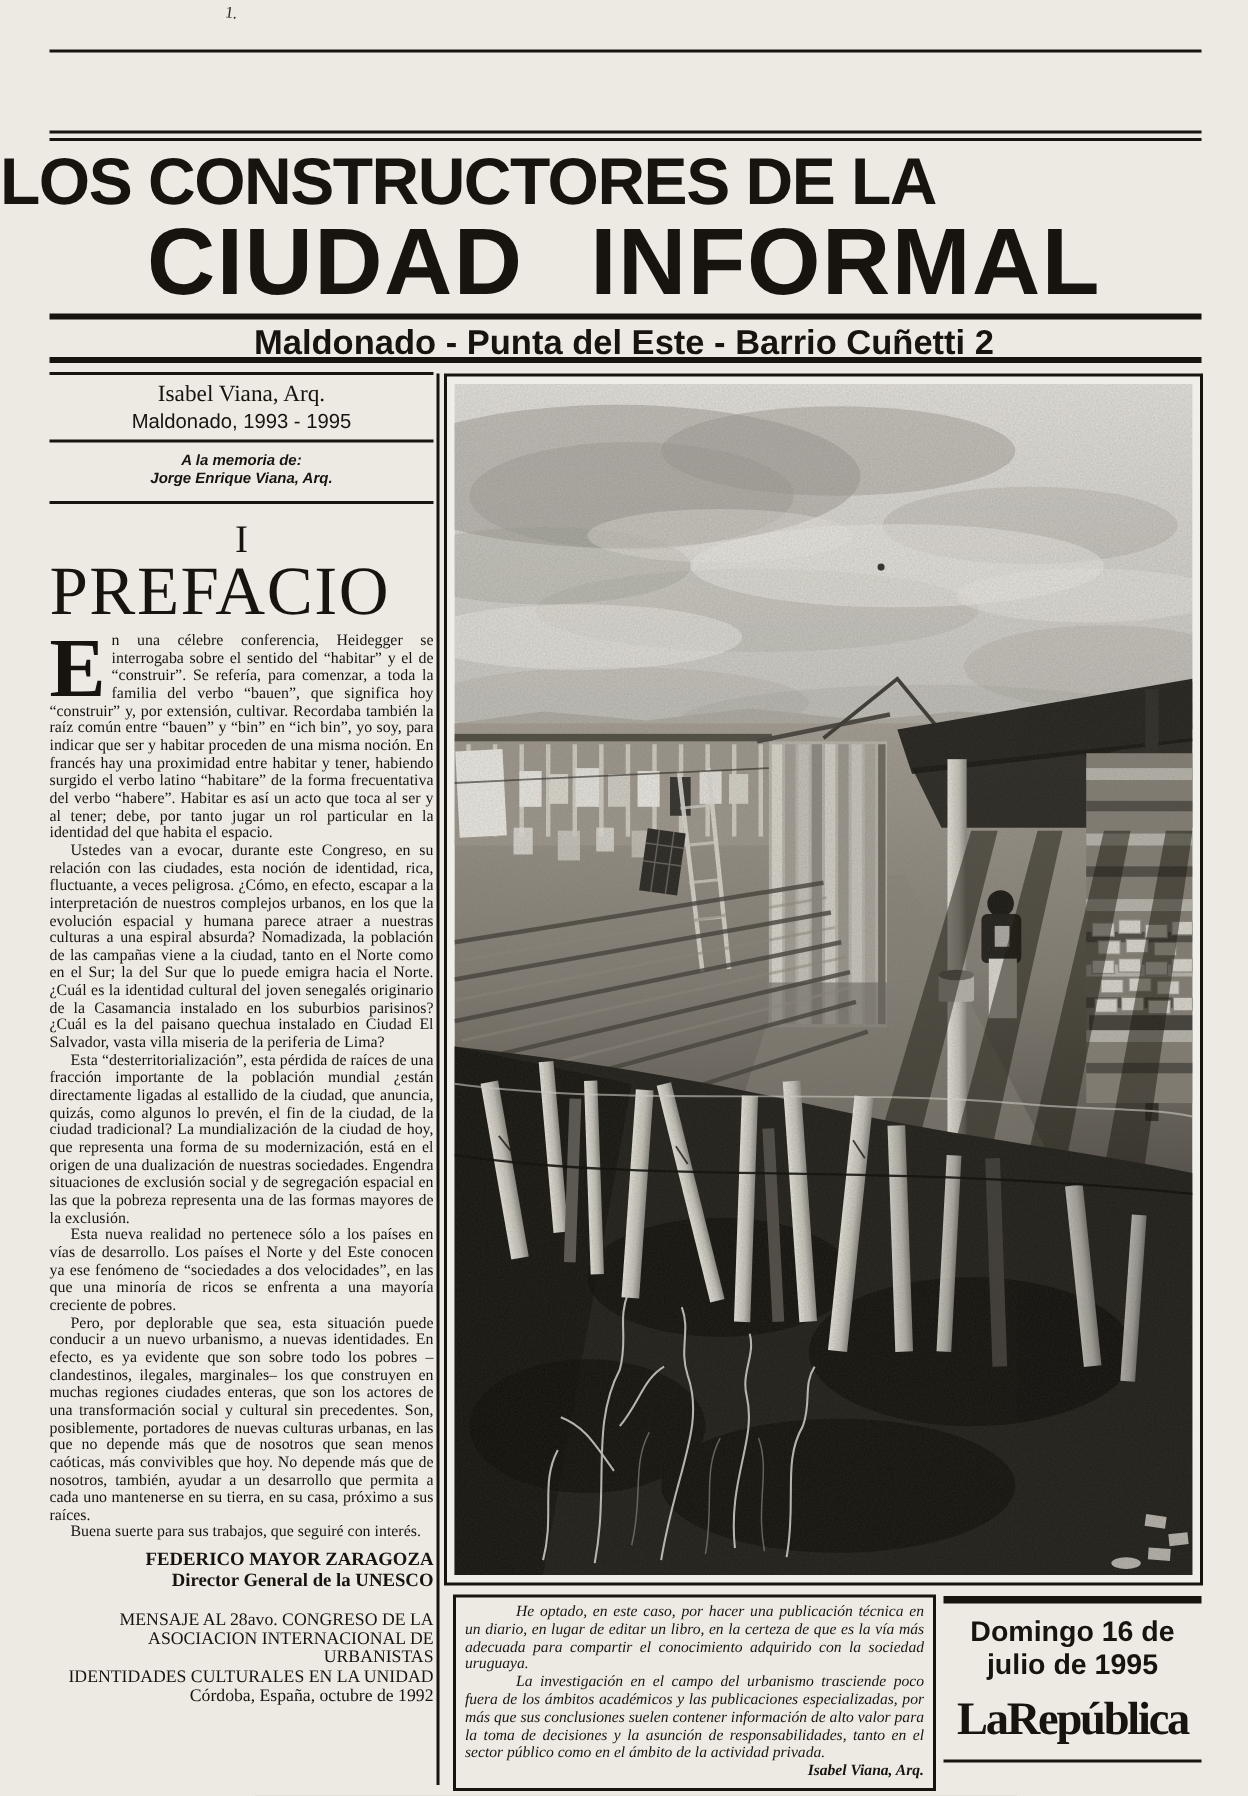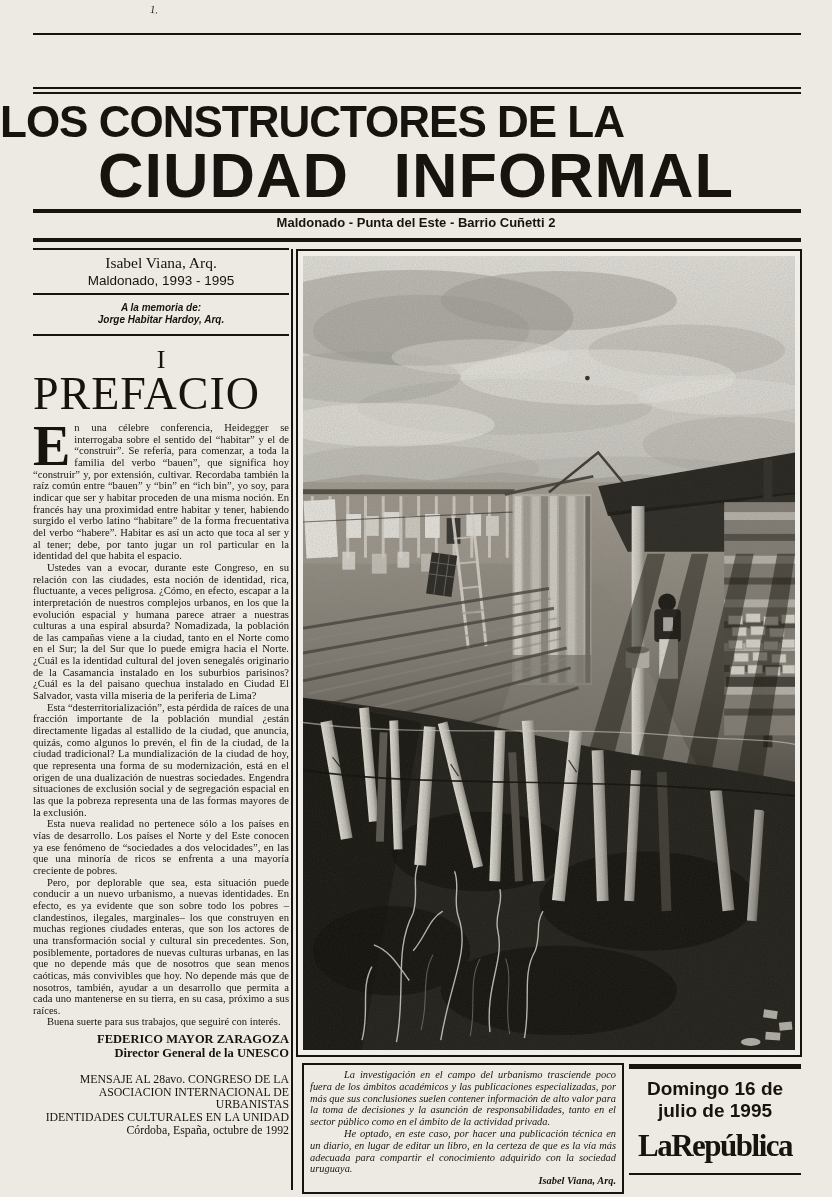--- a/index.html
+++ b/index.html
@@ -13,21 +13,21 @@
             font-size:43px;letter-spacing:-0.5px;white-space:nowrap;font-weight:400;}
   .masthead .it{font-style:italic;}
 
   .headline1{position:absolute;left:0;top:97px;width:100%;text-align:left;
              font-family:"Liberation Sans", sans-serif;font-weight:700;font-size:44px;
              letter-spacing:-1px;white-space:nowrap;}
   .headline2{position:absolute;left:0;top:139px;width:100%;text-align:center;
              font-family:"Liberation Sans", sans-serif;font-weight:700;font-size:63px;
              letter-spacing:1px;word-spacing:26px;white-space:nowrap;}
   .subtitle{position:absolute;left:0;top:215px;width:100%;text-align:center;
-            font-family:"Liberation Sans", sans-serif;font-weight:700;font-size:13px;}
+            font-family:"Liberation Sans", sans-serif;font-weight:700;font-size:23px;}
 
   
   .leftcol{position:absolute;left:33px;top:248px;width:256px;}
   .bylinebox{border-top:2px solid #17140f;border-bottom:2px solid #17140f;
              text-align:center;padding:4px 0 5px 0;}
   .byline-author{font-size:15.5px;}
   .byline-place{font-family:"Liberation Sans", sans-serif;font-size:13.5px;margin-top:1px;}
   .dedication{border-bottom:2px solid #17140f;text-align:center;padding:7px 0 8px 0;
               font-family:"Liberation Sans", sans-serif;font-style:italic;font-weight:700;
               font-size:10px;line-height:12px;}
@@ -85,21 +85,21 @@
   <div class="subtitle">Maldonado - Punta del Este - Barrio Cuñetti 2</div>
   <div class="rule" style="top:238px;height:4px;"></div>
 
   <div class="leftcol">
     <div class="bylinebox">
       <div class="byline-author">Isabel Viana, Arq.</div>
       <div class="byline-place">Maldonado, 1993 - 1995</div>
     </div>
     <div class="dedication">
       <div>A la memoria de:</div>
-      <div>Jorge Habitar Hardoy, Arq.</div>
+      <div>Jorge Enrique Viana, Arq.</div>
     </div>
     <div class="section-number">I</div>
     <div class="section-title">PREFACIO</div>
 
     <div class="article">
       <p class="pfirst"><span class="dropcap">E</span><span>n una célebre conferencia, Heidegger se interrogaba sobre el sentido del “habitar” y el de “construir”. Se refería, para comenzar, a toda la familia del verbo “bauen”, que significa hoy “construir” y, por extensión, cultivar. Recordaba también la raíz común entre “bauen” y “bin” en “ich bin”, yo soy, para indicar que ser y habitar proceden de una misma noción. En francés hay una proximidad entre habitar y tener, habiendo surgido el verbo latino “habitare” de la forma frecuentativa del verbo “habere”. Habitar es así un acto que toca al ser y al tener; debe, por tanto jugar un rol particular en la identidad del que habita el espacio.</span></p>
       <p>Ustedes van a evocar, durante este Congreso, en su relación con las ciudades, esta noción de identidad, rica, fluctuante, a veces peligrosa. ¿Cómo, en efecto, escapar a la interpretación de nuestros complejos urbanos, en los que la evolución espacial y humana parece atraer a nuestras culturas a una espiral absurda? Nomadizada, la población de las campañas viene a la ciudad, tanto en el Norte como en el Sur; la del Sur que lo puede emigra hacia el Norte. ¿Cuál es la identidad cultural del joven senegalés originario de la Casamancia instalado en los suburbios parisinos? ¿Cuál es la del paisano quechua instalado en Ciudad El Salvador, vasta villa miseria de la periferia de Lima?</p>
       <p>Esta “desterritorialización”, esta pérdida de raíces de una fracción importante de la población mundial ¿están directamente ligadas al estallido de la ciudad, que anuncia, quizás, como algunos lo prevén, el fin de la ciudad, de la ciudad tradicional?  La mundialización de la ciudad de hoy, que representa una forma de su modernización, está en el origen de una dualización de nuestras sociedades. Engendra situaciones de exclusión social y de segregación espacial en las que la pobreza representa una de las formas mayores de la exclusión.</p>
       <p>Esta nueva realidad no pertenece sólo a los países en vías de desarrollo. Los países el Norte y del Este conocen ya ese fenómeno de “sociedades a dos velocidades”, en las que una minoría de ricos se enfrenta a una mayoría creciente de pobres.</p>
       <p>Pero, por deplorable que sea, esta situación puede conducir a un nuevo urbanismo, a nuevas identidades. En efecto, es ya evidente que son sobre todo los pobres –clandestinos, ilegales, marginales– los que construyen en muchas regiones ciudades enteras, que son los actores de una transformación social y cultural sin precedentes. Son, posiblemente, portadores de nuevas culturas urbanas, en las que no depende más que de nosotros que sean menos caóticas, más convivibles que hoy. No depende más que de nosotros, también, ayudar a un desarrollo que permita a cada uno mantenerse en su tierra, en su casa, próximo a sus raíces.</p>
@@ -372,22 +372,22 @@
         <rect x="484" y="772" width="13" height="8" transform="rotate(-6 490 776)"></rect>
         <rect x="470" y="782" width="15" height="8" transform="rotate(4 477 786)"></rect>
         <ellipse cx="455" cy="792" rx="10" ry="4"></ellipse>
       </g>
 
       <rect x="0" y="0" width="500" height="800" filter="url(#grainF)" opacity="0.55"></rect>
     </svg>
   </div>
 
   <div class="captionbox">
+    <p>He optado, en este caso, por hacer una publicación técnica en un diario, en lugar de editar un libro, en la certeza de que es la vía más adecuada para compartir el conocimiento adquirido con la sociedad uruguaya.</p>
     <p>La investigación en el campo del urbanismo trasciende poco fuera de los ámbitos académicos y las publicaciones especializadas, por más que sus conclusiones suelen contener información de alto valor para la toma de decisiones y la asunción de responsabilidades, tanto en el sector público como en el ámbito de la actividad privada.</p>
-    <p>He optado, en este caso, por hacer una publicación técnica en un diario, en lugar de editar un libro, en la certeza de que es la vía más adecuada para compartir el conocimiento adquirido con la sociedad uruguaya.</p>
     <p class="caption-sig">Isabel Viana, Arq.</p>
   </div>
 
   <div class="datebox">
     <div class="toprule"></div>
     <div class="date-line first">Domingo 16 de</div>
     <div class="date-line">julio de 1995</div>
     <div class="logo">LaRepública</div>
     <div class="botrule"></div>
   </div>

